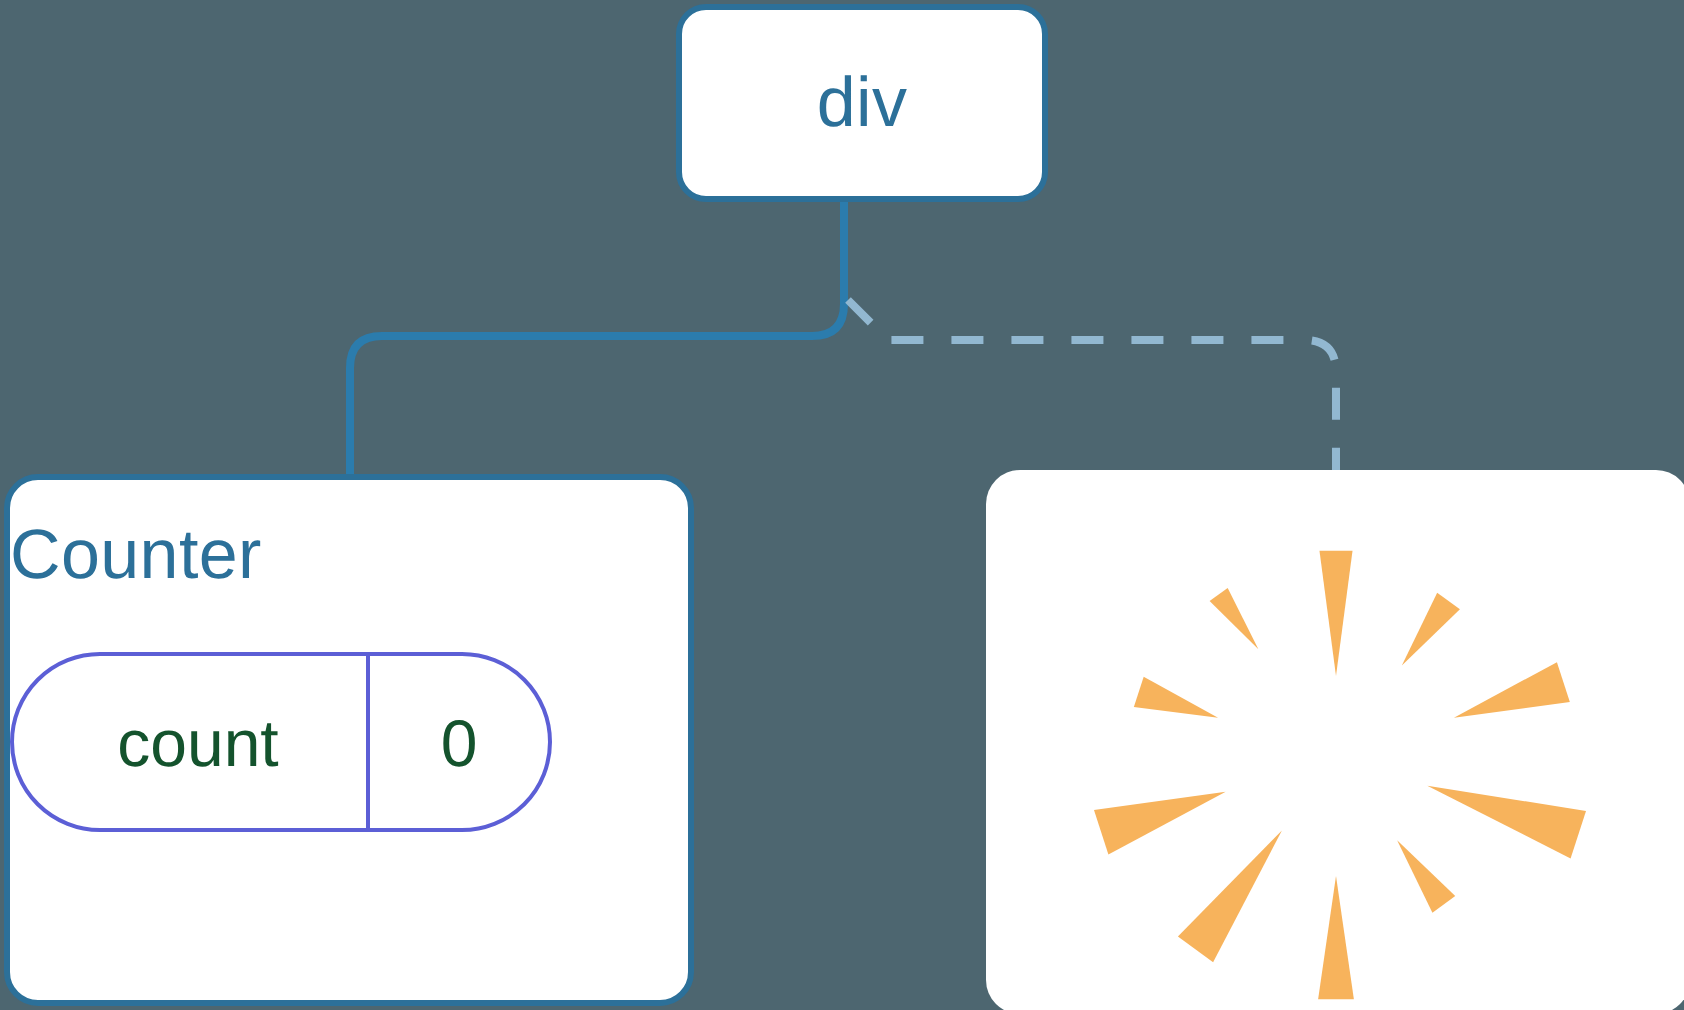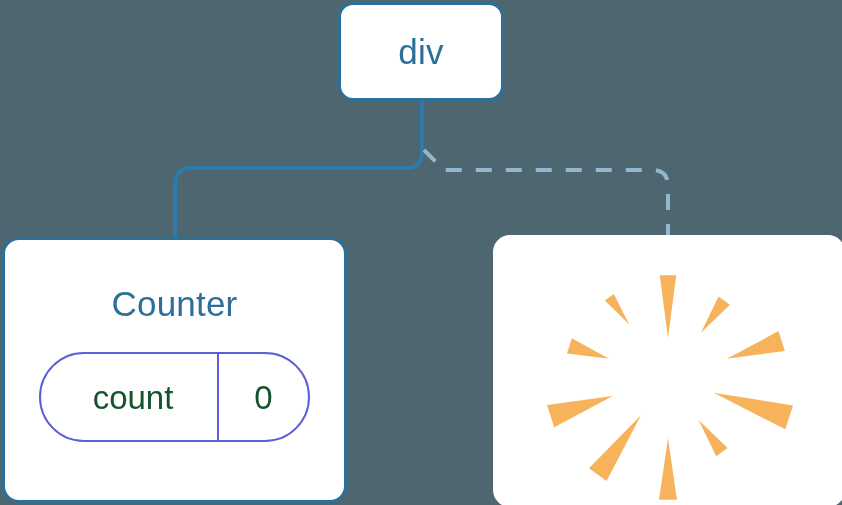--- a/index.html
+++ b/index.html
@@ -34,21 +34,21 @@
     box-sizing: border-box;
   }
   .node.bordered {
     border: 3px solid #2c7099;
   }
 
   
   #node-div {
     left: 338px;
     top: 2px;
-    width: 166px;
+    width: 186px;
     height: 99px;
     border-radius: 15px;
     display: flex;
     align-items: center;
     justify-content: center;
   }
   .node-title {
     color: #2c7099;
     font-size: 35px;
     font-weight: 400;
@@ -59,23 +59,23 @@
 
   
   #node-counter {
     left: 2px;
     top: 237px;
     width: 345px;
     height: 266px;
     border-radius: 17px;
     display: flex;
     flex-direction: column;
-    align-items: center;
+    align-items: flex-start;
     justify-content: flex-start;
-    padding-top: 46px;
+    padding-top: 20px;
   }
   #node-counter .node-title {
     font-size: 35px;
   }
 
   
   .state-pill {
     margin-top: 31px;
     display: flex;
     align-items: stretch;

